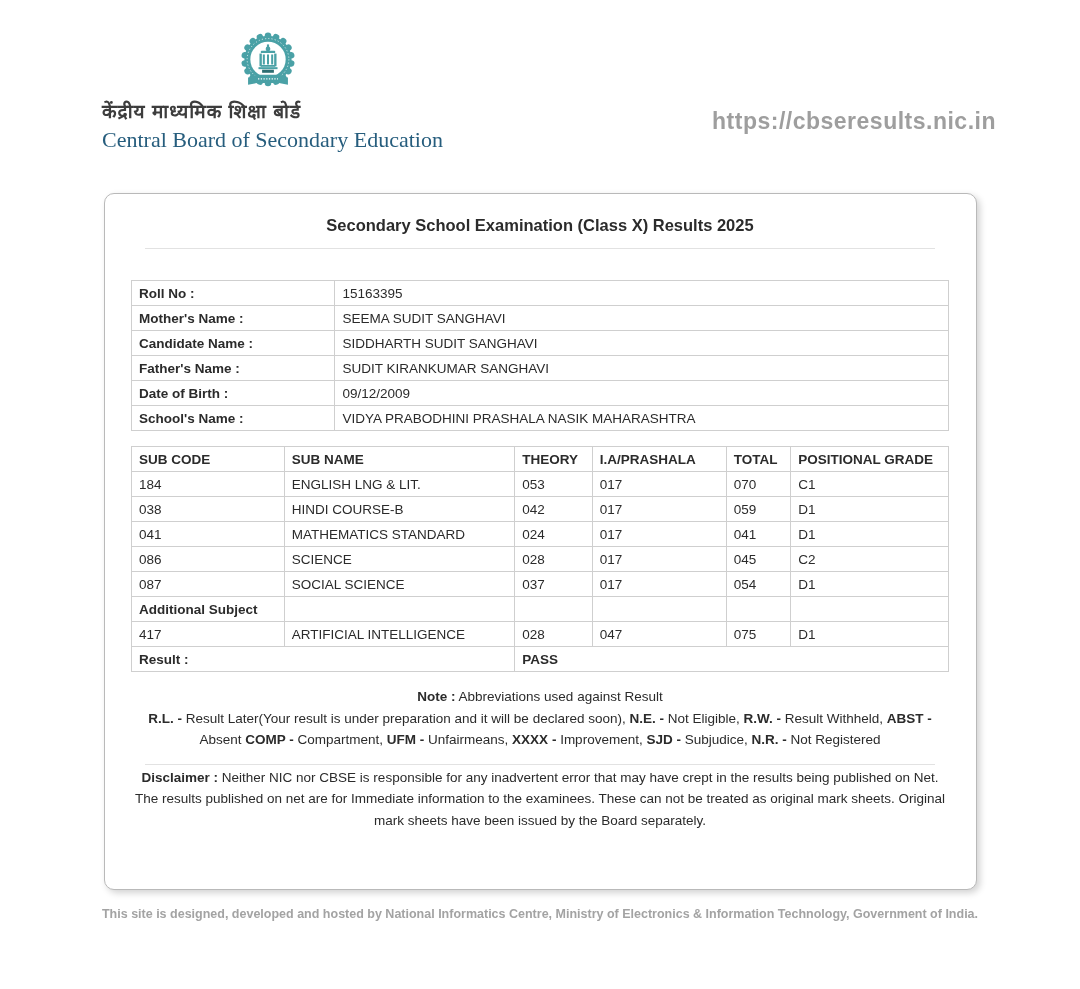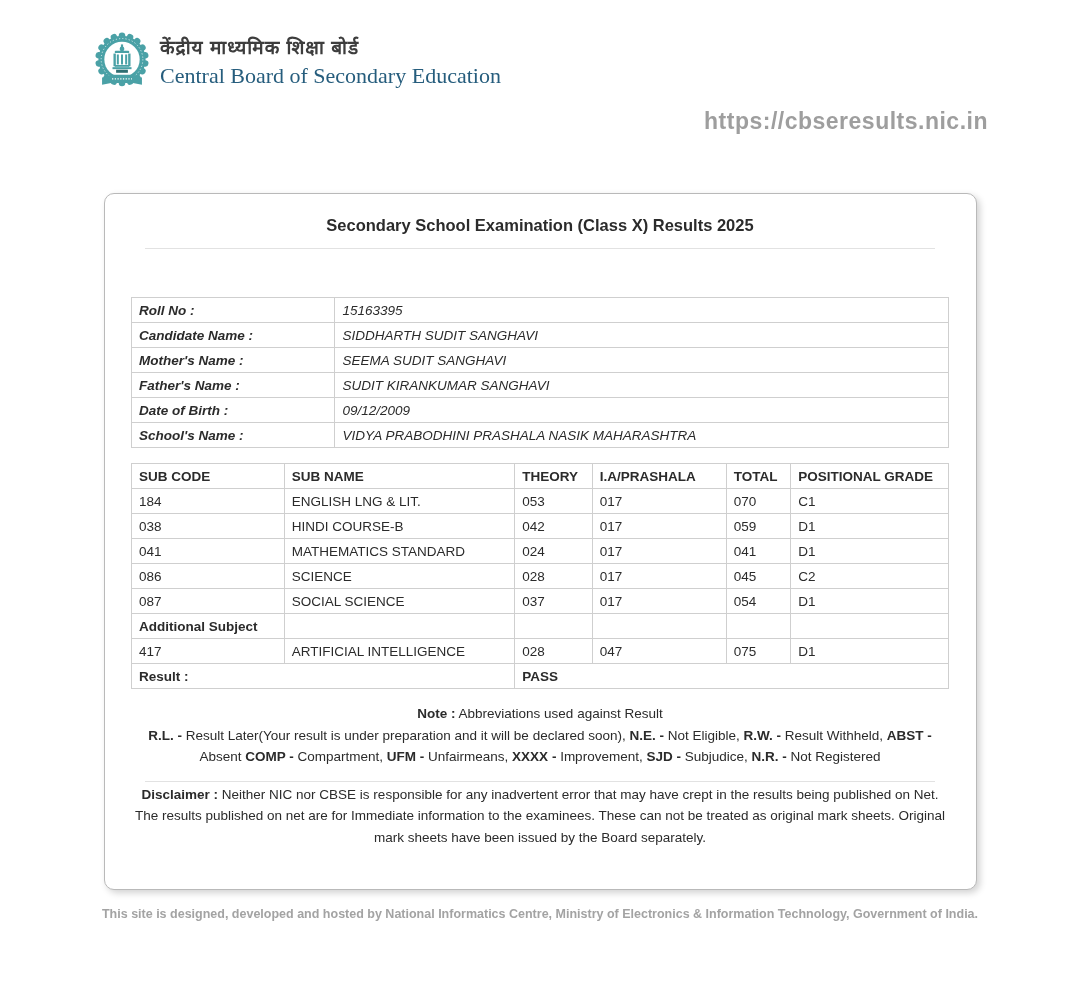--- a/index.html
+++ b/index.html
@@ -4,44 +4,44 @@
 <style>
   * { box-sizing: border-box; }
   html,body { margin:0; padding:0; }
   body {
     width:1080px; height:989px; position:relative; overflow:hidden;
     background:#ffffff; color:#2b2b2b;
     font-family:"Liberation Sans", sans-serif;
   }
 
   
-  .header { position:absolute; top:31px; left:93px; display:flex; align-items:flex-start; }
+  .header { position:absolute; top:31px; left:93px; display:flex; align-items:center;flex-direction:column; }
   .logo-wrap { width:58px; height:64px; flex:0 0 auto; }
   .org-names { margin-left:9px; padding-top:3px; }
   .org-hindi { font-size:19px; font-weight:bold; color:#3d3d3d; letter-spacing:1px; }
   .org-english { font-family:"Liberation Serif", serif; font-size:22px; color:#265d7d; margin-top:3px; }
 
-  .site-block { position:absolute; top:108px; right:92px; text-align:right; color:#9e9e9e; font-weight:bold; }
+  .site-block { position:absolute; top:108px; right:84px; text-align:right; color:#9e9e9e; font-weight:bold; }
   .site-url { font-size:23px; letter-spacing:0.5px; }
   .site-sub { font-size:16px; margin-top:8px; }
 
   
   .card {
     position:absolute; left:104px; top:193px; width:873px; height:697px;
     background:#fff; border:1px solid #b9b9b9; border-radius:10px;
     box-shadow:3px 3px 7px rgba(0,0,0,0.18);
     padding:22px 27px 0 26px;
   }
   .card-title { text-align:center; font-weight:bold; font-size:16.5px; color:#2b2b2b; }
   .rule { border:none; border-top:1px solid #e2e2e2; margin:13px 14px 0 14px; }
 
   table { width:100%; border-collapse:collapse; font-size:13.5px; table-layout:fixed; }
   td, th { border:1px solid #cfcfcf; height:25px; padding:0 4px 0 7px; text-align:left;
            overflow:hidden; white-space:nowrap; vertical-align:middle; }
-  .info-table { margin-top:48px;font-style:italic; }
+  .info-table { margin-top:31px; }
   .info-table .info-label { font-weight:bold; }
   .marks-table { margin-top:15px; }
   .marks-table th { font-weight:bold; }
   .b { font-weight:bold; }
 
   
   .note { margin-top:14px; text-align:center; font-size:13.5px; line-height:21.5px; }
   .disclaimer { margin-top:2px; text-align:center; font-size:13.5px; line-height:21.5px; padding:0 2px; }
 
   
@@ -120,27 +120,27 @@
         <col style="width:75.1%">
       </colgroup>
     <tbody>
 
         <tr>
           <td class="info-label">Roll No :</td>
           <td>15163395</td>
         </tr>
 
         <tr>
+          <td class="info-label">Mother's Name :</td>
+          <td>SEEMA SUDIT SANGHAVI</td>
+        </tr>
+
+        <tr>
           <td class="info-label">Candidate Name :</td>
           <td>SIDDHARTH SUDIT SANGHAVI</td>
-        </tr>
-
-        <tr>
-          <td class="info-label">Mother's Name :</td>
-          <td>SEEMA SUDIT SANGHAVI</td>
         </tr>
 
         <tr>
           <td class="info-label">Father's Name :</td>
           <td>SUDIT KIRANKUMAR SANGHAVI</td>
         </tr>
 
         <tr>
           <td class="info-label">Date of Birth :</td>
           <td>09/12/2009</td>

